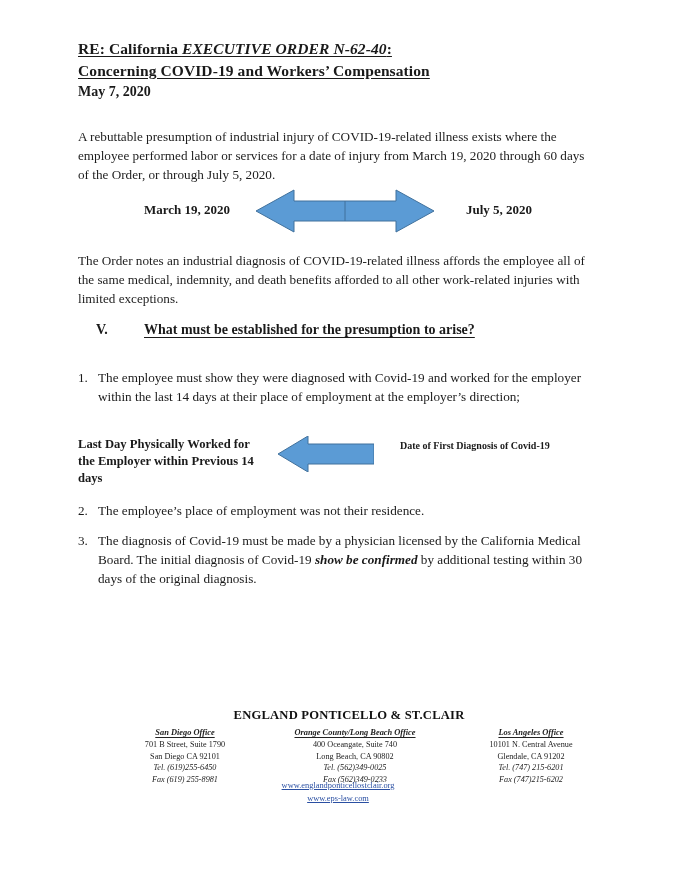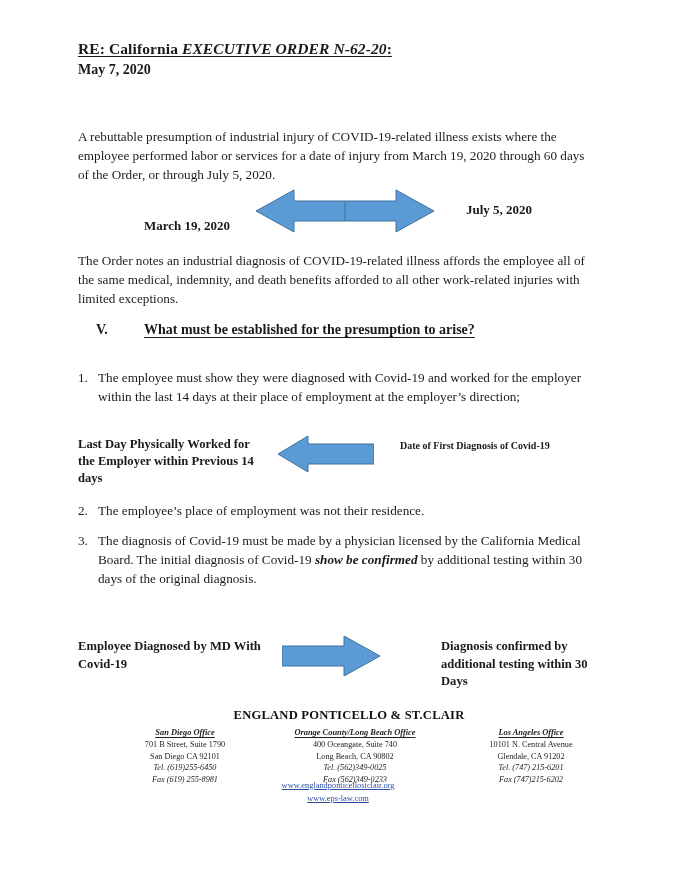--- a/index.html
+++ b/index.html
@@ -101,21 +101,21 @@
   #item-3 { left: 78px; top: 531px; width: 518px; }
 
   .bold-ital { font-weight: bold; font-style: italic; }
 
   
   .diagram { position: absolute; }
 
   
   #diagram-dates { left: 78px; top: 186px; width: 520px; height: 52px; }
   #diagram-dates .lbl-left {
-    position: absolute; left: 66px; top: 32px;
+    position: absolute; left: 66px; top: 16px;
     font-size: 13px; font-weight: bold; white-space: nowrap;
   }
   #diagram-dates .lbl-right {
     position: absolute; left: 388px; top: 16px;
     font-size: 13px; font-weight: bold; white-space: nowrap;
   }
   #diagram-dates .arrow-wrap {
     position: absolute; left: 178px; top: 2px; width: 178px; height: 46px;
   }
 
@@ -211,21 +211,22 @@
     text-underline-offset: 1px;
     line-height: 1.5;
   }
 </style>
 </head>
 <body>
 
 <div class="page">
 
   <div class="header">
-    <div class="hdr-line"><span class="u"><span>RE: California </span><span class="ital">EXECUTIVE ORDER N-62-20</span><span>:</span></span></div>
+    <div class="hdr-line"><span class="u"><span>RE: California </span><span class="ital">EXECUTIVE ORDER N-62-40</span><span>:</span></span></div>
+    <div class="hdr-line"><span class="u">Concerning COVID-19 and Workers’ Compensation</span></div>
     <div class="hdr-date">May 7, 2020</div>
   </div>
 
   <div class="para" id="para-presumption">A rebuttable presumption of industrial injury of COVID-19-related illness exists where the employee performed labor or services for a date of injury from March 19, 2020 through 60 days of the Order, or through July 5, 2020.</div>
 
   <div class="diagram" id="diagram-dates">
     <div class="lbl-left">March 19, 2020</div>
     <div class="arrow-wrap">
       <svg viewBox="0 0 178 46" preserveAspectRatio="none" aria-hidden="true">
         <polygon points="0,23 38,2 38,13 140,13 140,2 178,23 140,44 140,33 38,33 38,44" fill="#5b9bd5" stroke="#41719c" stroke-width="1"></polygon>
@@ -259,29 +260,20 @@
   <div class="list-item" id="item-2">
     <span class="num">2.</span>
     <span class="txt">The employee’s place of employment was not their residence.</span>
   </div>
 
   <div class="list-item" id="item-3">
     <span class="num">3.</span>
     <span class="txt"><span>The diagnosis of Covid-19 must be made by a physician licensed by the California Medical Board. The initial diagnosis of Covid-19 </span><span class="bold-ital">show be confirmed</span><span> by additional testing within 30 days of the original diagnosis.</span></span>
   </div>
 
-  <div class="diagram" id="diagram-confirm">
-    <div class="lbl-left">Employee Diagnosed by MD With Covid-19</div>
-    <div class="arrow-wrap">
-      <svg viewBox="0 0 98 40" preserveAspectRatio="none" aria-hidden="true">
-        <polygon points="0,10 62,10 62,0 98,20 62,40 62,30 0,30" fill="#5b9bd5" stroke="#41719c" stroke-width="1"></polygon>
-      </svg>
-    </div>
-    <div class="lbl-right">Diagnosis confirmed by additional testing within 30  Days</div>
-  </div>
 
   <div class="footer">
     <div class="firm-name">ENGLAND PONTICELLO &amp; ST.CLAIR</div>
     <div class="offices">
 
       <div class="office" id="office-san-diego">
         <span class="office-title">San Diego Office</span>
         <span class="office-line">701 B Street, Suite 1790</span>
         <span class="office-line">San Diego CA 92101</span>
         <span class="office-tel">Tel. (619)255-6450</span>

